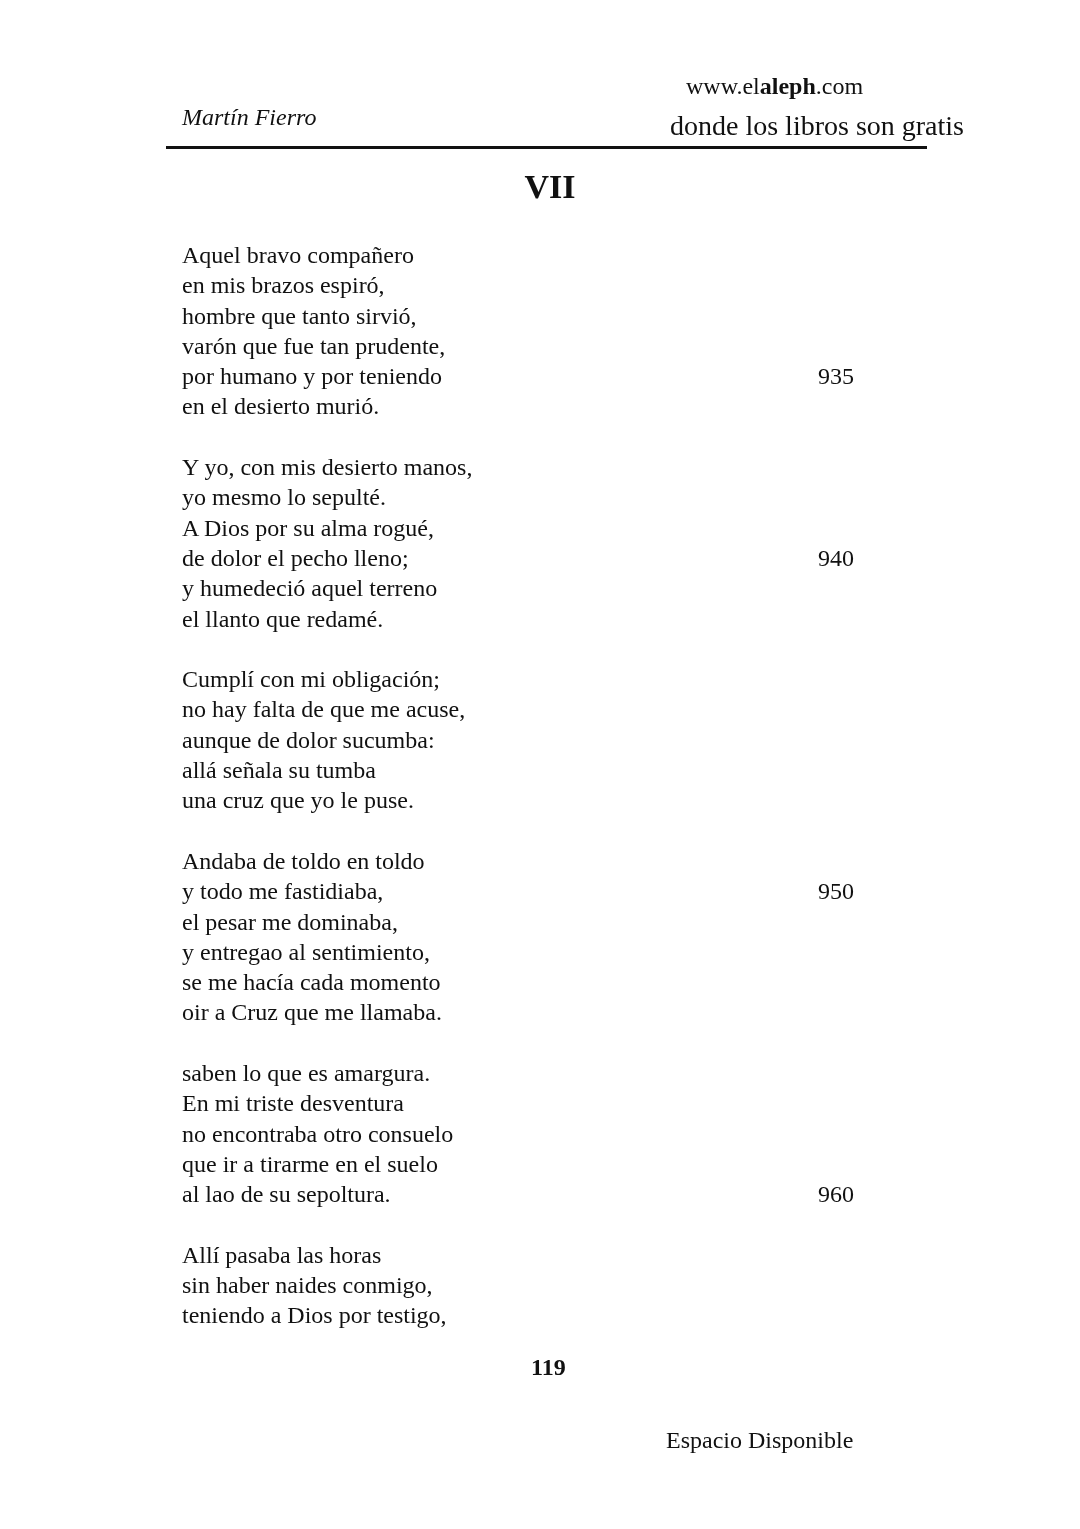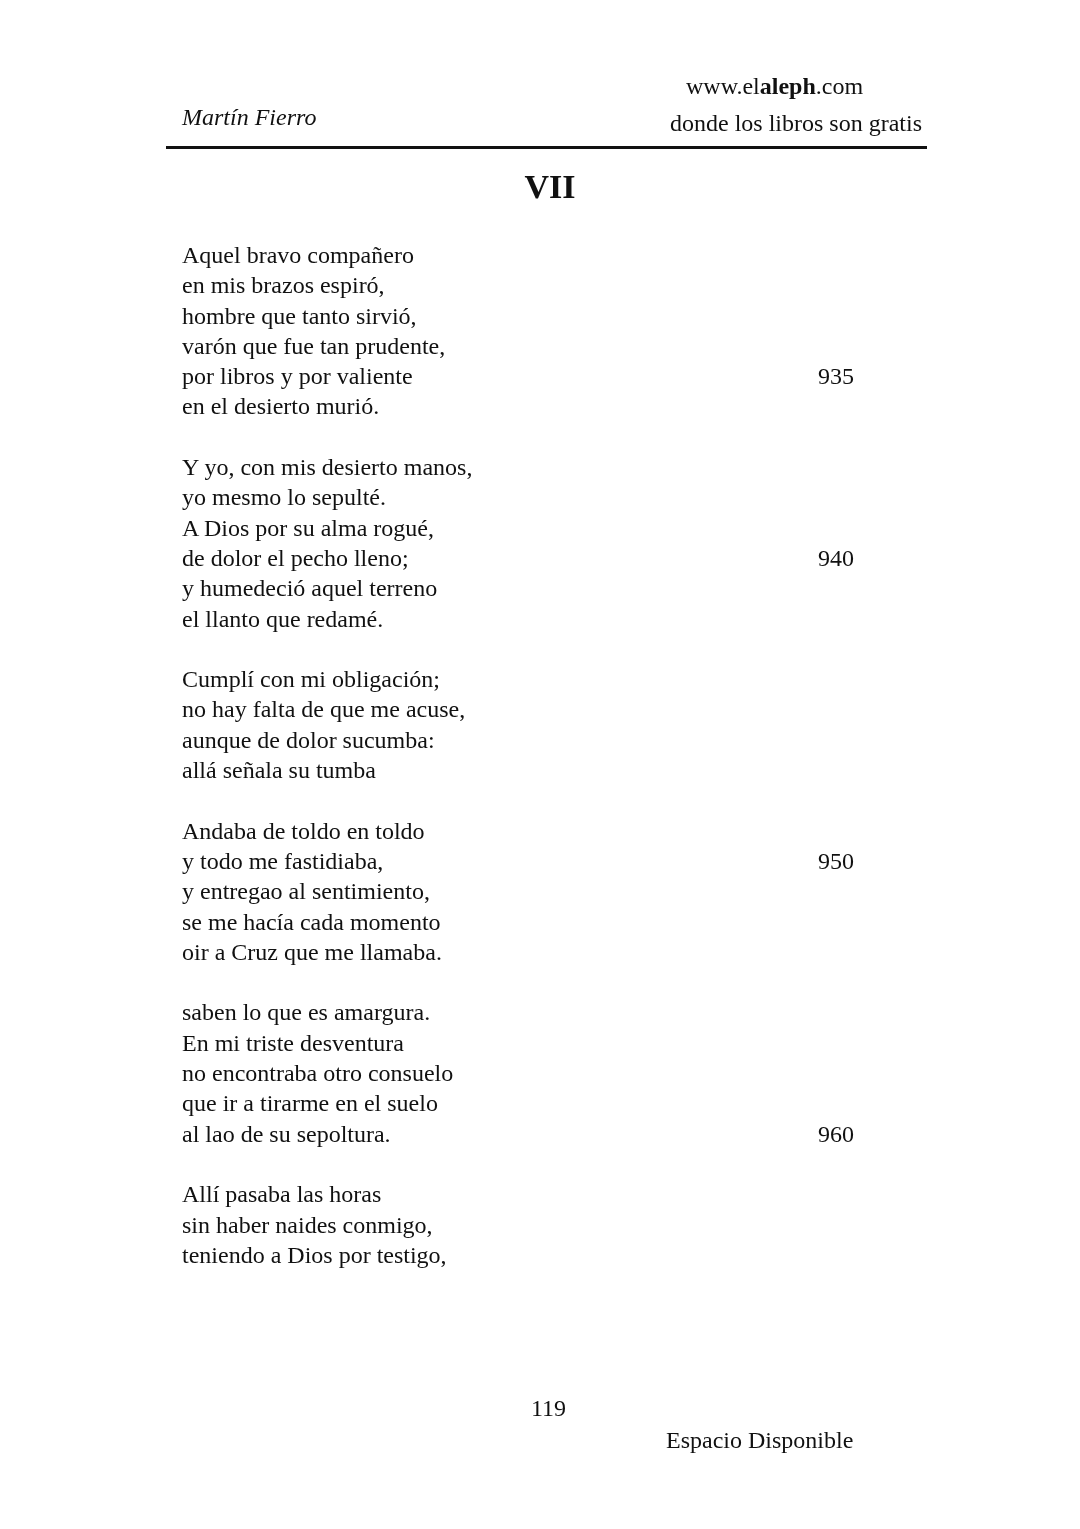--- a/index.html
+++ b/index.html
@@ -1,69 +1,71 @@
 <!DOCTYPE html>
 <html><head>
 <meta charset="utf-8">
 <style>
   html, body { margin: 0; padding: 0; background: #ffffff; }
   body { width: 1080px; height: 1529px; position: relative; overflow: hidden;
          font-family: "Liberation Serif", "DejaVu Serif", serif; color: #111; }
   .hdr-title { position: absolute; left: 182px; top: 104px; font-size: 24px; font-style: italic; }
   .hdr-site { position: absolute; left: 686px; top: 73px; font-size: 24px; text-align: right; }
   .hdr-site b { font-weight: bold; }
-  .hdr-tag { position: absolute; left: 670px; top: 110px; font-size: 24px; }
+  .hdr-tag { position: absolute; left: 670px; top: 110px; font-size: 28px; }
   .hdr-rule { position: absolute; left: 166px; top: 146px; width: 761px; height: 3px; background: #111; }
   .chapter { position: absolute; left: 0; width: 1100px; top: 168px; text-align: center;
              font-size: 34px; font-weight: bold; }
   .poem { position: absolute; left: 182px; top: 240px; width: 700px; }
   .stanza { margin-bottom: 30.3px; }
   .line { position: relative; height: 30.3px; line-height: 30.3px; font-size: 24px; white-space: nowrap; }
   .lnum { position: absolute; left: 636px; top: 0; }
-  .footer-page { position: absolute; left: 531px; top: 1395px; font-size: 24px; }
+  .footer-page { position: absolute; left: 531px; top: 1354px; font-size: 24px; font-weight: bold; }
   .footer-note { position: absolute; left: 666px; top: 1427px; font-size: 24px; }
 </style>
 </head>
 <body>
 
 <div>
   <div class="hdr-title">Martín Fierro</div>
   <div class="hdr-site"><span>www.el</span><b>aleph</b><span>.com</span></div>
   <div class="hdr-tag">donde los libros son gratis</div>
   <div class="hdr-rule"></div>
 </div>
 
 <div class="chapter">VII</div>
 
 <div class="poem" id="poem">
     <div class="stanza">
       <div class="line"><span>Aquel bravo compañero</span></div>
       <div class="line"><span>en mis brazos espiró,</span></div>
       <div class="line"><span>hombre que tanto sirvió,</span></div>
       <div class="line"><span>varón que fue tan prudente,</span></div>
-      <div class="line"><span>por libros y por valiente</span><span class="lnum">935</span></div>
+      <div class="line"><span>por humano y por teniendo</span><span class="lnum">935</span></div>
       <div class="line"><span>en el desierto murió.</span></div>
     </div>
     <div class="stanza">
       <div class="line"><span>Y yo, con mis desierto manos,</span></div>
       <div class="line"><span>yo mesmo lo sepulté.</span></div>
       <div class="line"><span>A Dios por su alma rogué,</span></div>
       <div class="line"><span>de dolor el pecho lleno;</span><span class="lnum">940</span></div>
       <div class="line"><span>y humedeció aquel terreno</span></div>
       <div class="line"><span>el llanto que redamé.</span></div>
     </div>
     <div class="stanza">
       <div class="line"><span>Cumplí con mi obligación;</span></div>
       <div class="line"><span>no hay falta de que me acuse,</span></div>
       <div class="line"><span>aunque de dolor sucumba:</span></div>
       <div class="line"><span>allá señala su tumba</span></div>
+      <div class="line"><span>una cruz que yo le puse.</span></div>
     </div>
     <div class="stanza">
       <div class="line"><span>Andaba de toldo en toldo</span></div>
       <div class="line"><span>y todo me fastidiaba,</span><span class="lnum">950</span></div>
+      <div class="line"><span>el pesar me dominaba,</span></div>
       <div class="line"><span>y entregao al sentimiento,</span></div>
       <div class="line"><span>se me hacía cada momento</span></div>
       <div class="line"><span>oir a Cruz que me llamaba.</span></div>
     </div>
     <div class="stanza">
       <div class="line"><span>saben lo que es amargura.</span></div>
       <div class="line"><span>En mi triste desventura</span></div>
       <div class="line"><span>no encontraba otro consuelo</span></div>
       <div class="line"><span>que ir a tirarme en el suelo</span></div>
       <div class="line"><span>al lao de su sepoltura.</span><span class="lnum">960</span></div>

